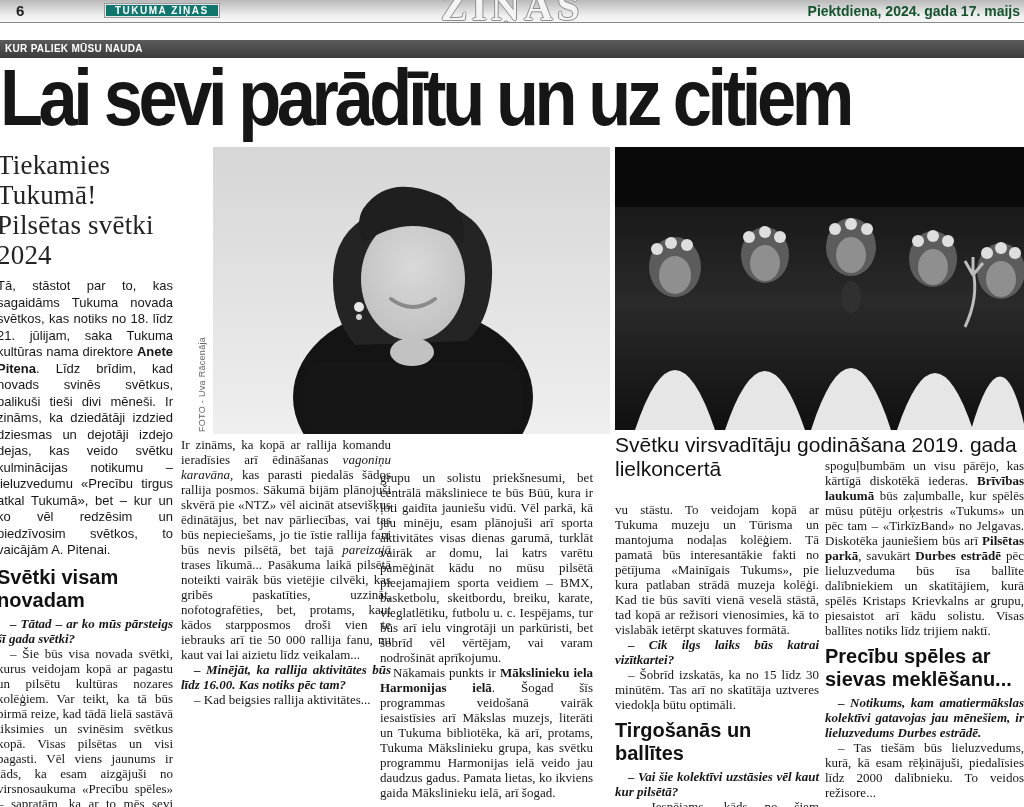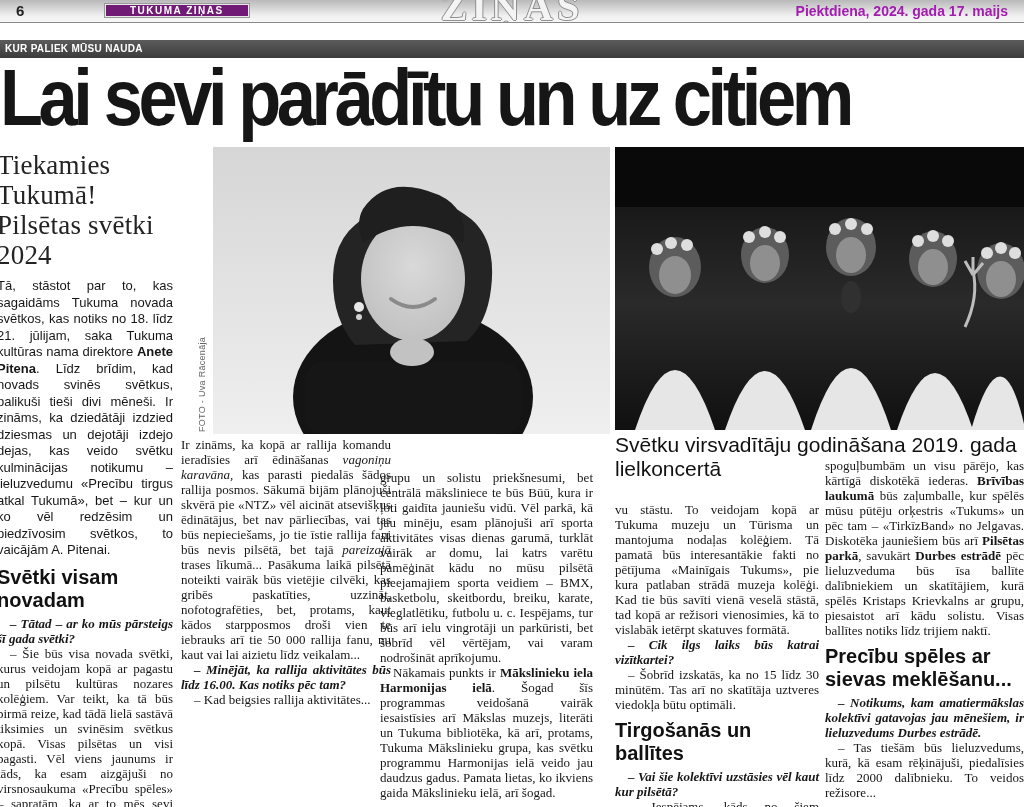--- a/index.html
+++ b/index.html
@@ -13,33 +13,33 @@
   .header-band {
     position:absolute; left:0; top:0; width:1024px; height:23px;
     background:linear-gradient(#b9b9b9, #efefef 70%, #f7f7f7);
     border-bottom:1px solid #8a8a8a; overflow:hidden;
   }
   .page-number {
     position:absolute; left:16px; top:2px;
     font-family:"Liberation Sans", sans-serif; font-size:15px; font-weight:600; color:#222;
   }
   .masthead-badge {
-    position:absolute; left:104px; top:3px; padding:1px 25px;
-    background:#701a75; color:#fff;
+    position:absolute; left:104px; top:3px; padding:1px 10px;
+    background:#0f766e; color:#fff;
     font-family:"Liberation Sans", sans-serif; font-size:10px; font-weight:bold; letter-spacing:1.5px;
     border:1px solid #9a9a9a; box-shadow:inset 0 0 0 1px #e8e8e8;
   }
   .masthead-logo {
     position:absolute; left:0; right:0; top:-17px; text-align:center;
     font-family:"Liberation Serif", serif; font-size:40px; font-weight:bold; letter-spacing:4px;
     color:#f4f4f4; text-shadow:0 1px 0 #8f8f8f, 1px 0 0 #8f8f8f, -1px 0 0 #8f8f8f, 0 -1px 0 #8f8f8f;
   }
   .header-date {
-    position:absolute; right:16px; top:3px;
-    font-family:"Liberation Sans", sans-serif; font-size:14px; font-weight:bold; color:#a21caf;
+    position:absolute; right:4px; top:3px;
+    font-family:"Liberation Sans", sans-serif; font-size:14px; font-weight:bold; color:#14532d;
   }
   
   .kicker-band {
     position:absolute; left:0; top:40px; width:1024px; height:18px;
     background:linear-gradient(#5b5b5b,#3c3c3c);
     color:#fff; font-family:"Liberation Sans", sans-serif;
     font-size:10px; font-weight:bold; letter-spacing:.3px;
     line-height:18px; padding-left:5px;
   }
   

